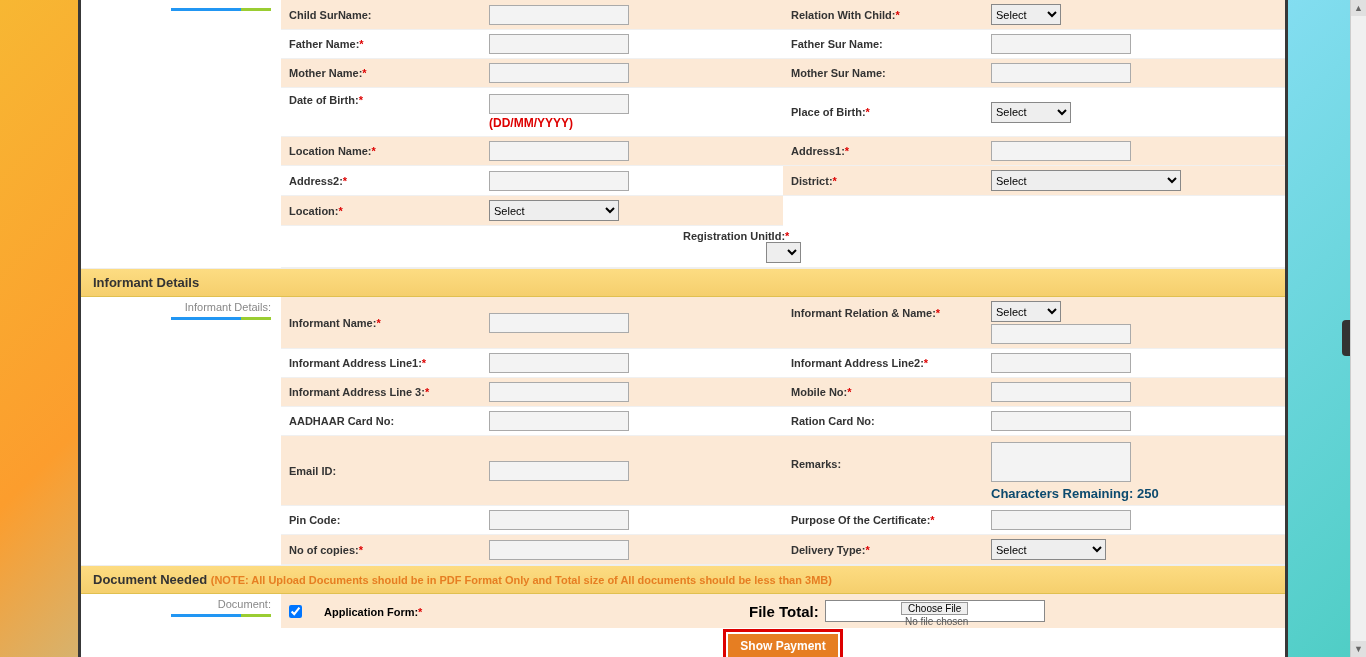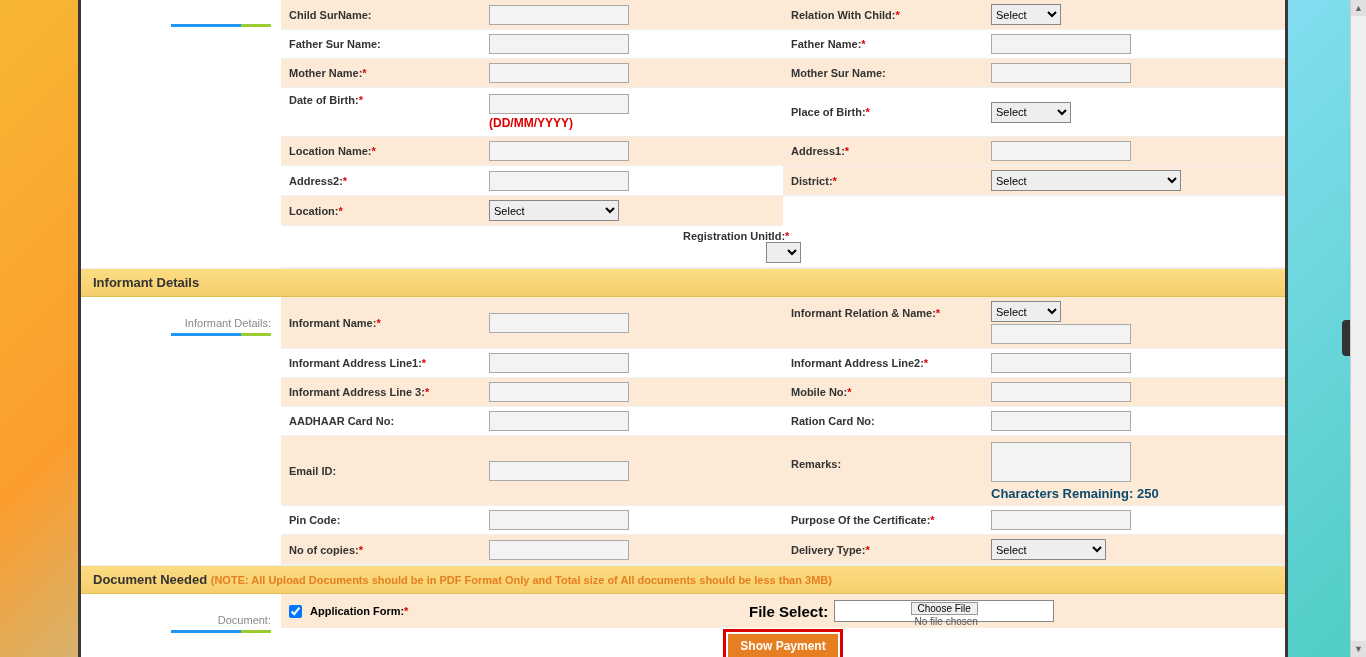--- a/index.html
+++ b/index.html
@@ -20,21 +20,21 @@
   width: 100%;
 }
 .form-section {
   display: flex;
   border-bottom: 1px solid #eee;
 }
 .section-label-col {
   width: 200px;
   flex-shrink: 0;
   text-align: right;
-  padding: 20px 10px;
+  padding: 4px 10px;
   color: #888;
   font-size: 11px;
   position: relative;
 }
 .section-label-col .underline-marker {
   margin-top: 4px;
   height: 3px;
   background: linear-gradient(to right, #2196f3 0%, #2196f3 70%, #9acd32 70%, #9acd32 100%);
   width: 100px;
   margin-left: auto;
@@ -101,22 +101,22 @@
 }
 .doc-header-note { color: #e67e22; font-weight: bold; font-size: 11px; }
 .doc-row {
   display: flex;
   align-items: center;
   padding: 6px 8px;
   background: #fce9d6;
 }
 .doc-row .doc-item {
   display: flex;
-  align-items: center;
-  gap: 8px;
+  align-items: flex-end;
+  gap: 22px;
   font-weight: bold;
 }
 .file-browse-label { font-weight: bold; font-size: 15px; margin-right: 6px; }
 .file-input-wrap {
   display: flex;
   align-items: center;
   border: 1px solid #888;
   background: #fff;
   height: 22px;
   width: 220px;
@@ -192,25 +192,25 @@
           <div class="field-row alt">
             <div class="field-label">Child SurName:</div>
             <div class="field-control"><input type="text" style=""></div>
           </div>
           <div class="field-row alt">
             <div class="field-label"><span>Relation With Child:</span><span class="req">*</span></div>
             <div class="field-control"><select class="sm"><option>Select</option></select></div>
           </div>
 
           <div class="field-row">
+            <div class="field-label"><span>Father Name:</span><span class="req">*</span></div>
+            <div class="field-control"><input type="text" style=""></div>
+          </div>
+          <div class="field-row">
             <div class="field-label">Father Sur Name:</div>
-            <div class="field-control"><input type="text" style=""></div>
-          </div>
-          <div class="field-row">
-            <div class="field-label"><span>Father Name:</span><span class="req">*</span></div>
             <div class="field-control"><input type="text" style=""></div>
           </div>
 
           <div class="field-row alt">
             <div class="field-label"><span>Mother Name:</span><span class="req">*</span></div>
             <div class="field-control"><input type="text" style=""></div>
           </div>
           <div class="field-row alt">
             <div class="field-label">Mother Sur Name:</div>
             <div class="field-control"><input type="text" style=""></div>
@@ -353,21 +353,21 @@
         <span>Document:</span>
         <div class="underline-marker"></div>
       </div>
       <div class="fields-col">
         <div class="doc-row">
           <div class="doc-item" style="width:460px;">
             <input type="checkbox" checked="" style="">
             <span><span>Application Form:</span><span class="req">*</span></span>
           </div>
           <div style="display:flex;align-items:center;">
-            <span class="file-browse-label">File Select:</span>
+            <span class="file-browse-label">File Total:</span>
             <div class="file-input-wrap">
               <button class="choose-btn">Choose File</button>
               <span class="no-file">No file chosen</span>
             </div>
           </div>
         </div>
         <div class="payment-row">
           <button class="show-payment-btn">Show Payment</button>
         </div>
       </div>

